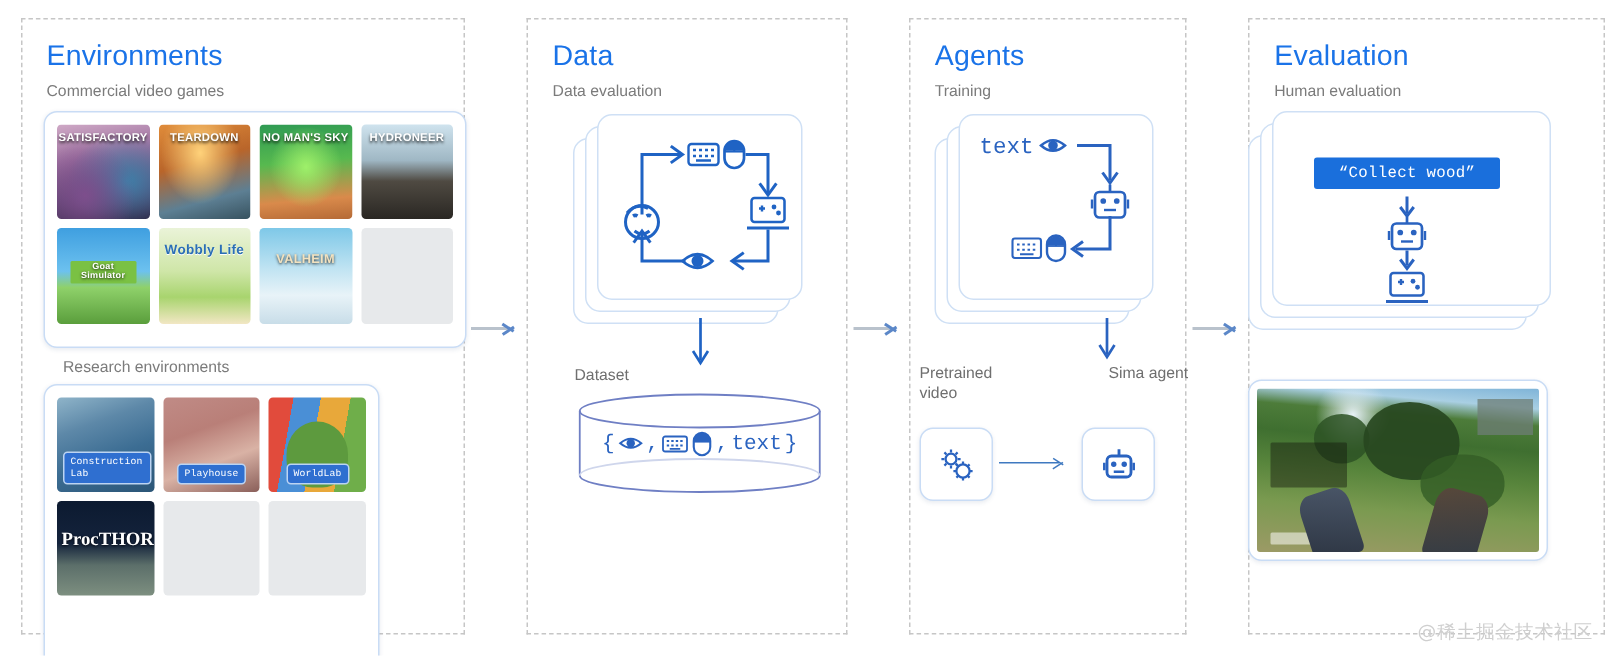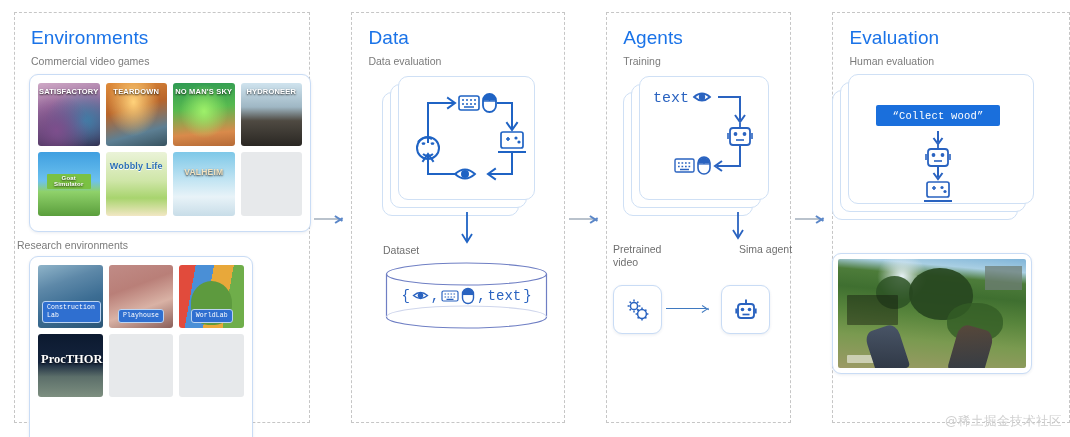--- a/index.html
+++ b/index.html
@@ -60,21 +60,21 @@
 
   
   .wcard{
     background:#fff;border:1px solid #c9dcf5;border-radius:9px;
     box-shadow:0 1px 3px rgba(40,70,120,.10);
     box-sizing:border-box;
   }
 
   
   .env-box1{position:absolute;left:14px;top:61px;width:282px;height:158px;padding:8px;}
-  .env-label2{position:absolute;left:2px;top:226px;color:#7b7b7b;font-size:10.5px;}
+  .env-label2{position:absolute;left:27px;top:226px;color:#7b7b7b;font-size:10.5px;}
   .env-box2{position:absolute;left:14px;top:243px;width:224px;height:192px;padding:8px;}
 
   .tile-grid{display:grid;grid-template-columns:repeat(4,1fr);gap:6px;}
   .tile-grid3{display:grid;grid-template-columns:repeat(3,1fr);gap:6px;}
   .tile{
     position:relative;border-radius:3px;overflow:hidden;
     height:63px;background:#e6e8ea;
   }
   .tile.r2{height:64px;}
   .tile-empty{background:#e7e9eb;}

